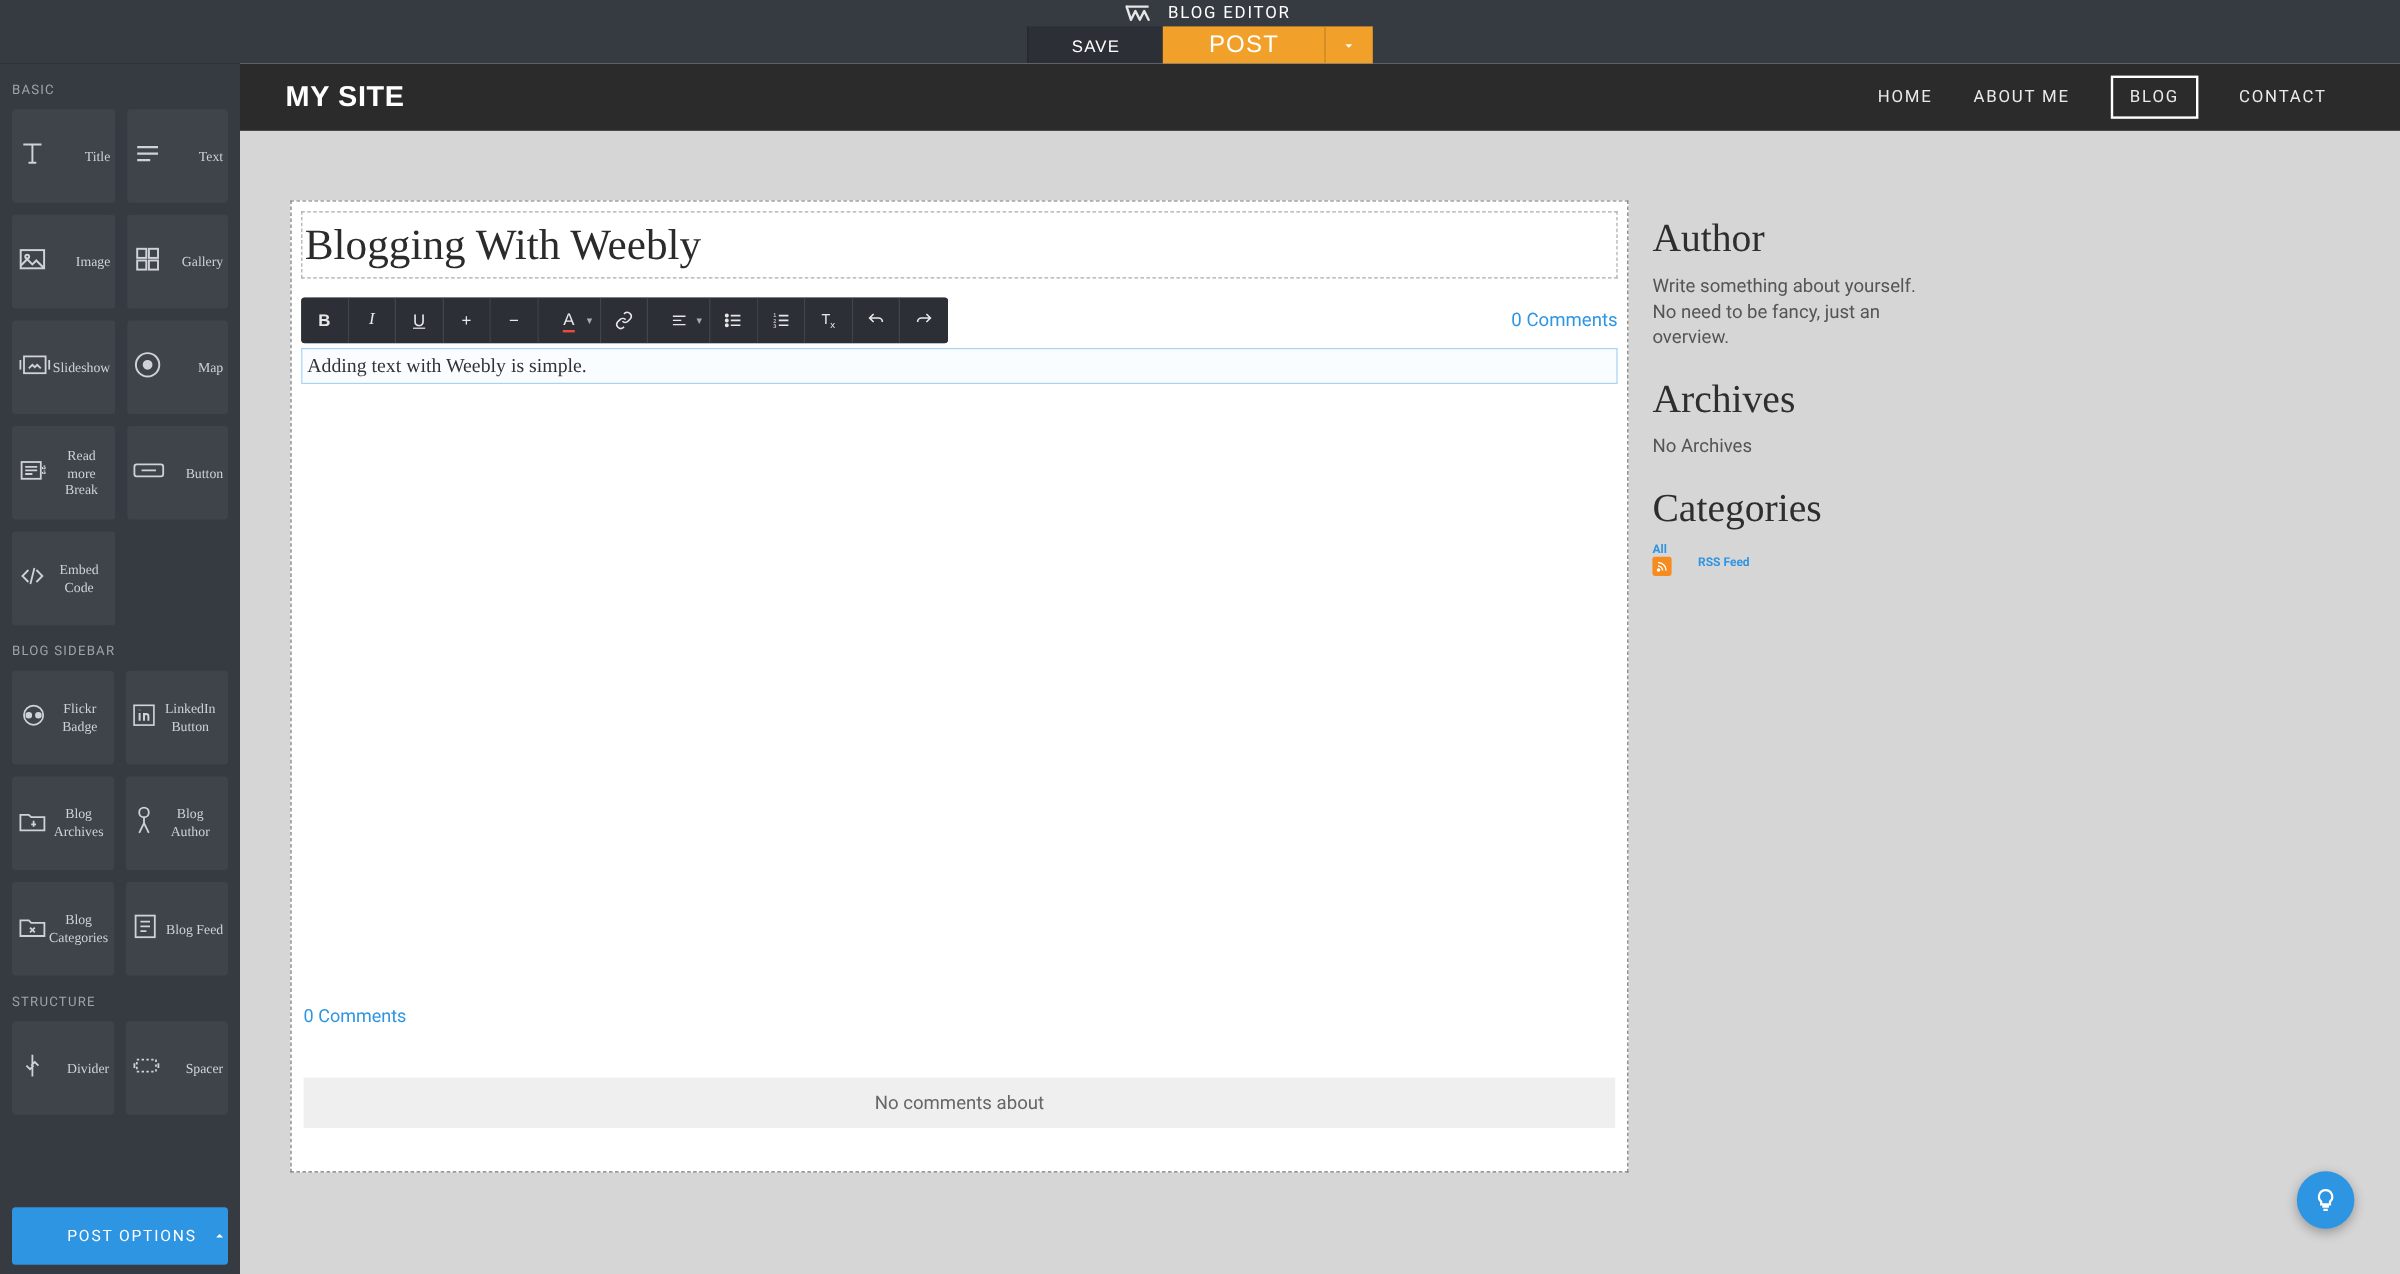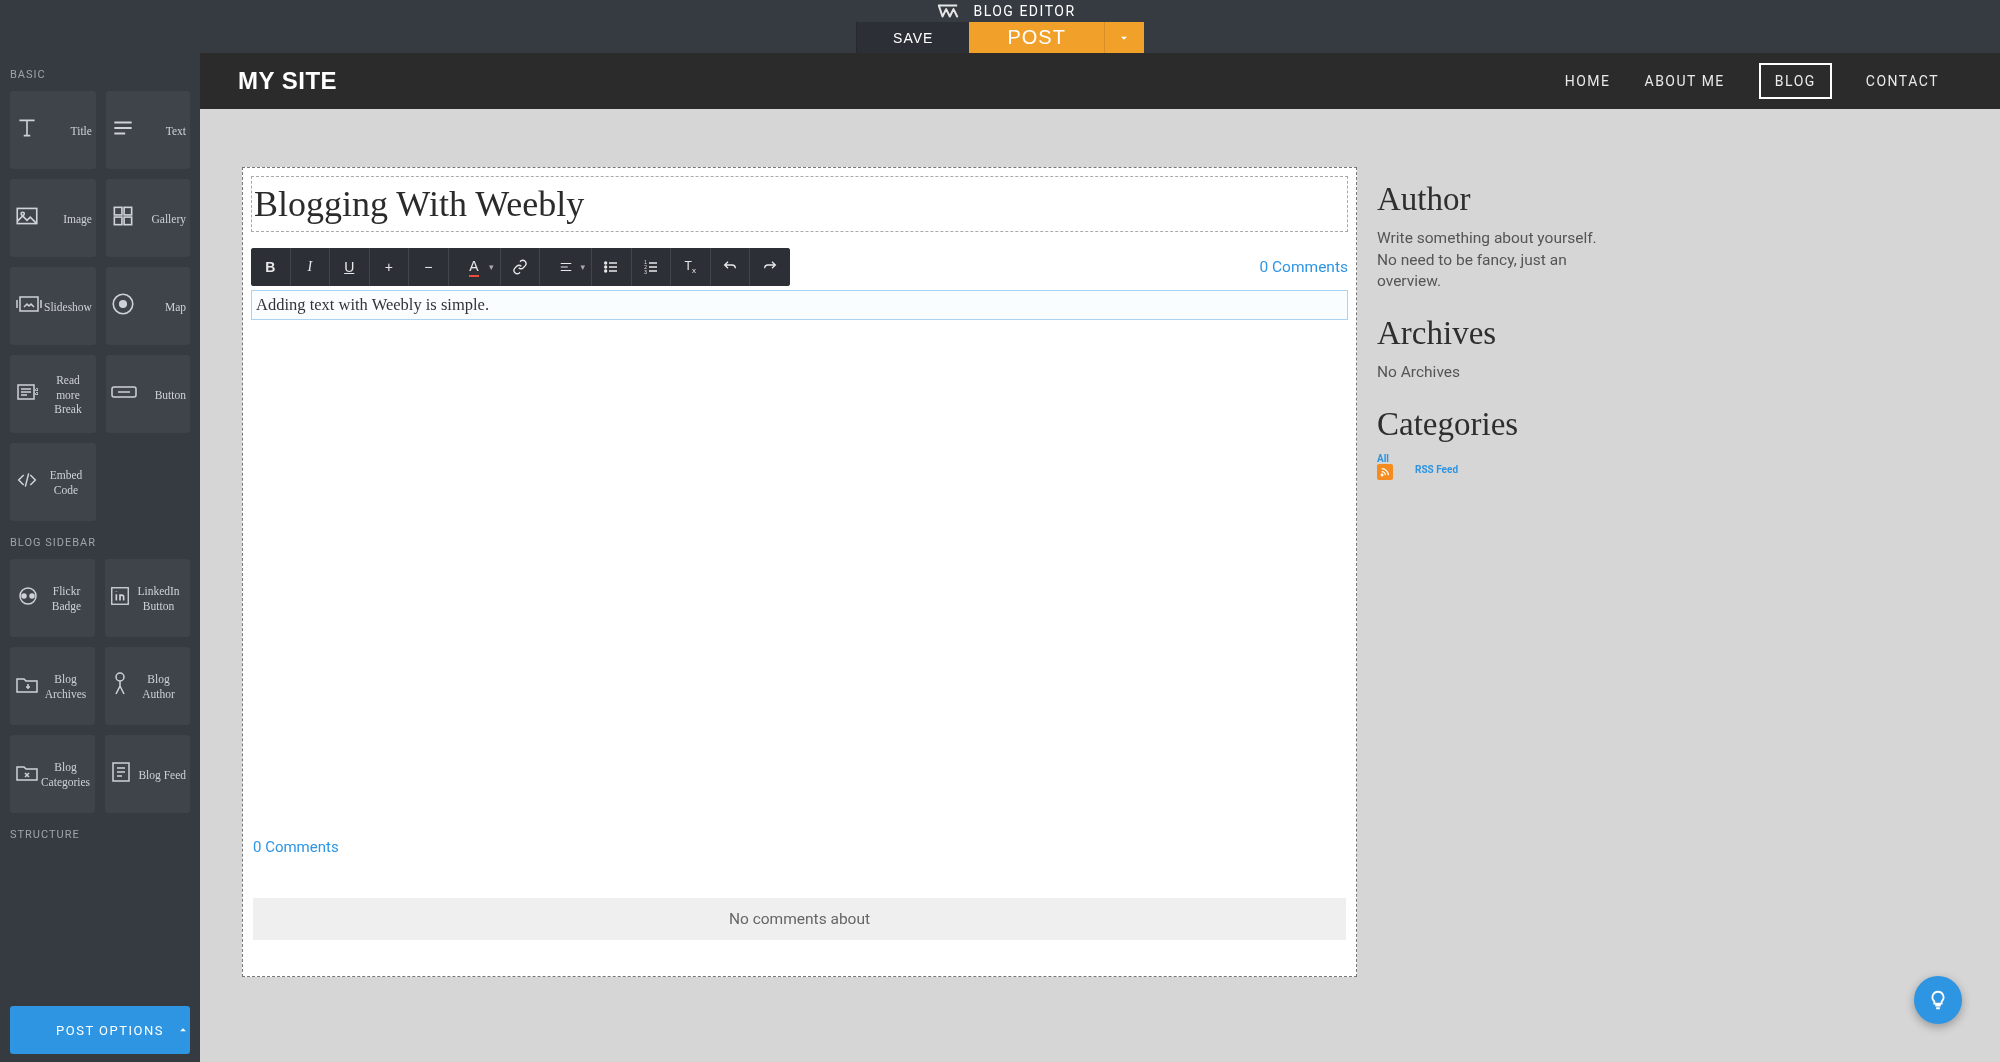--- a/index.html
+++ b/index.html
@@ -233,20 +233,39 @@
               <svg width="24" height="24" viewBox="0 0 24 24" fill="none" stroke="currentColor" stroke-width="1.5">
                 <rect x="4" y="3" width="16" height="18"></rect>
                 <path d="M8 8h8M8 12h8M8 16h5"></path>
               </svg>
             </span>
           <span class="sb-tile-label">Blog Feed</span>
         </div>
       </div>
 
       <div class="sb-section-label">STRUCTURE</div>
+      <div class="sb-grid" style="margin-bottom:10px;">
+        <div class="sb-tile">
+          <span class="sb-tile-icon">
+              <svg width="26" height="20" viewBox="0 0 26 20" fill="none" stroke="currentColor" stroke-width="1.5">
+                <path d="M4 10h18M13 5l-3 3 3 3M13 15l3-3-3-3" transform="rotate(90 13 10)"></path>
+              </svg>
+            </span>
+          <span class="sb-tile-label">Divider</span>
+        </div>
+        <div class="sb-tile">
+          <span class="sb-tile-icon">
+              <svg width="26" height="20" viewBox="0 0 26 20" fill="none" stroke="currentColor" stroke-width="1.5">
+                <rect x="5" y="5" width="16" height="10" stroke-dasharray="2 2"></rect>
+                <path d="M3 8v4M23 8v4"></path>
+              </svg>
+            </span>
+          <span class="sb-tile-label">Spacer</span>
+        </div>
+      </div>
     </div>
     <div class="post-options">
       <span>POST OPTIONS</span>
       <svg width="14" height="14" viewBox="0 0 24 24" fill="currentColor">
           <path d="M7 14l5-5 5 5z"></path>
         </svg>
     </div>
   </div>
 
   <div class="canvas">

